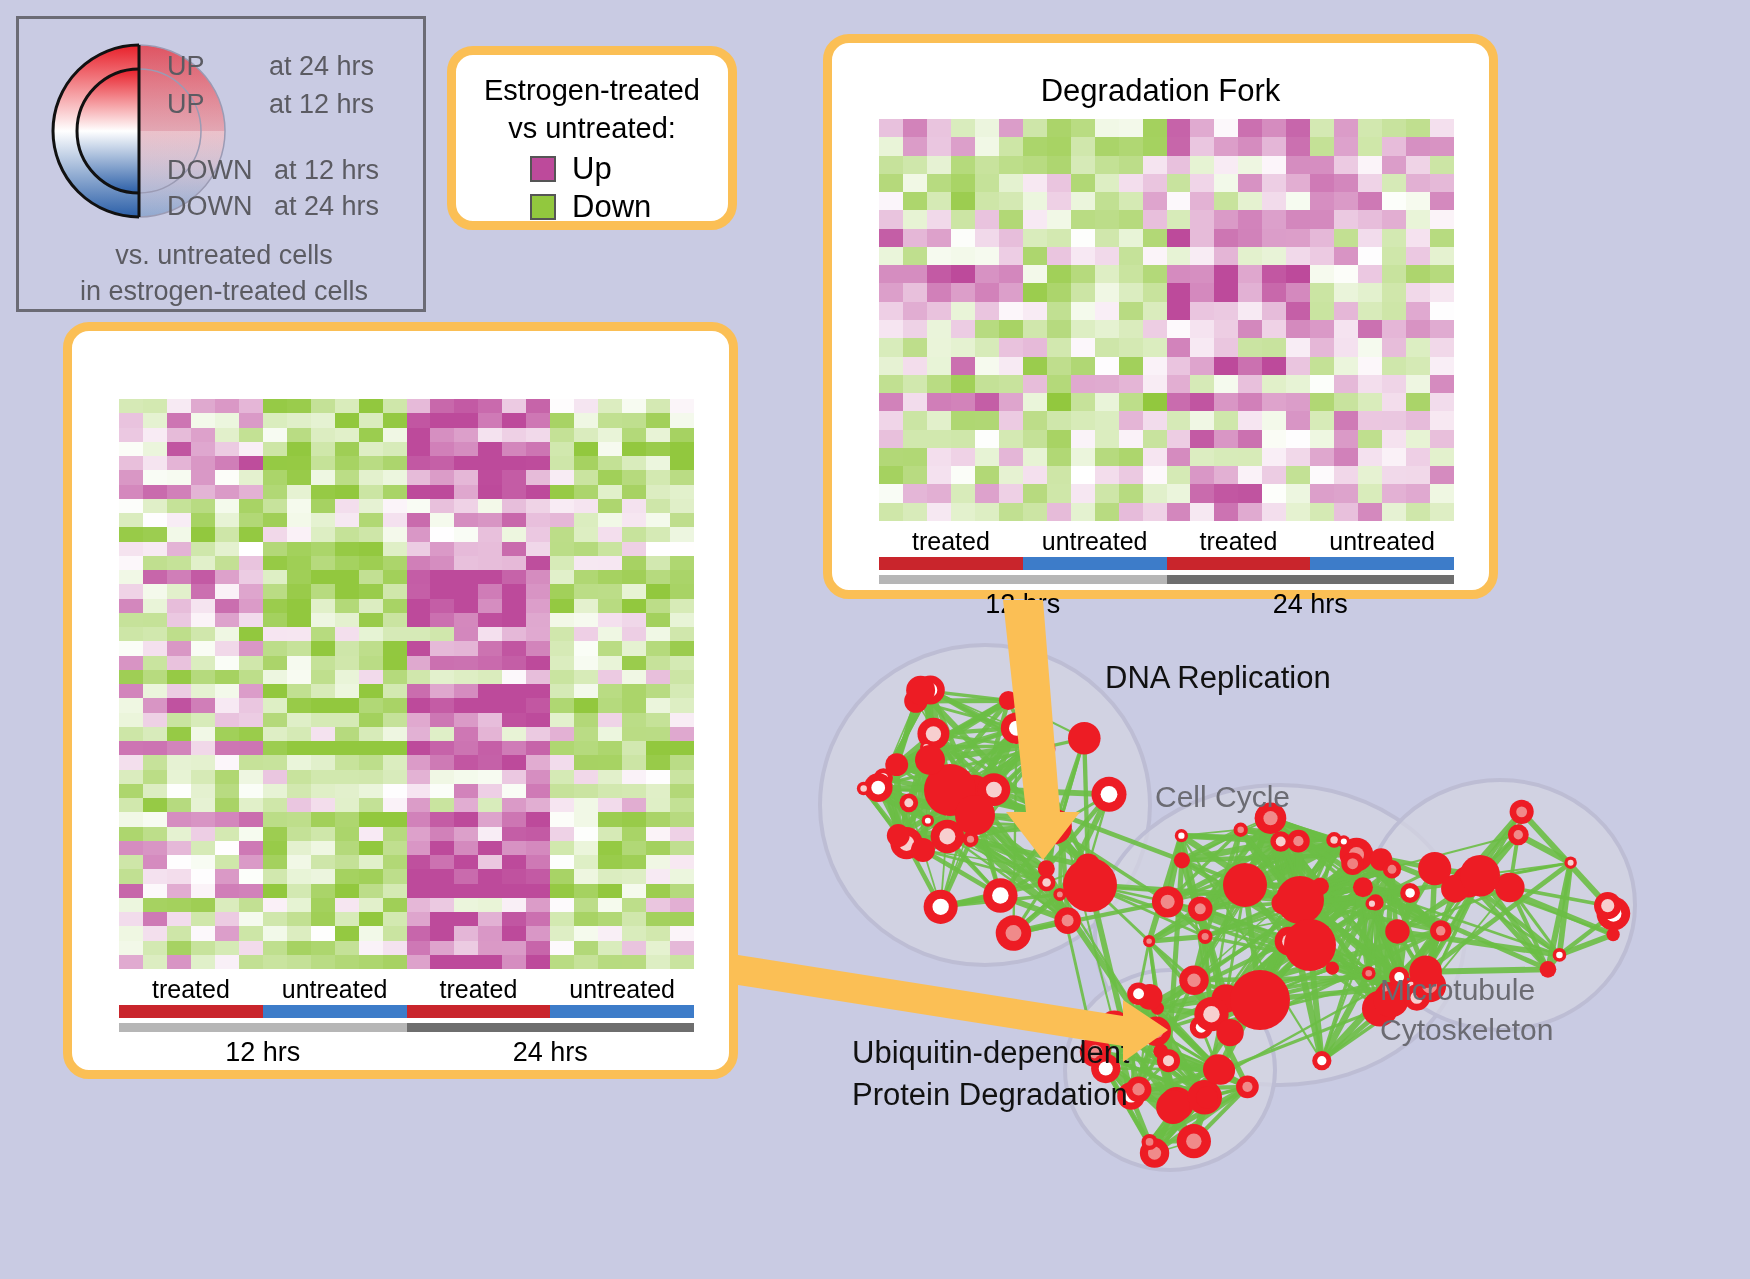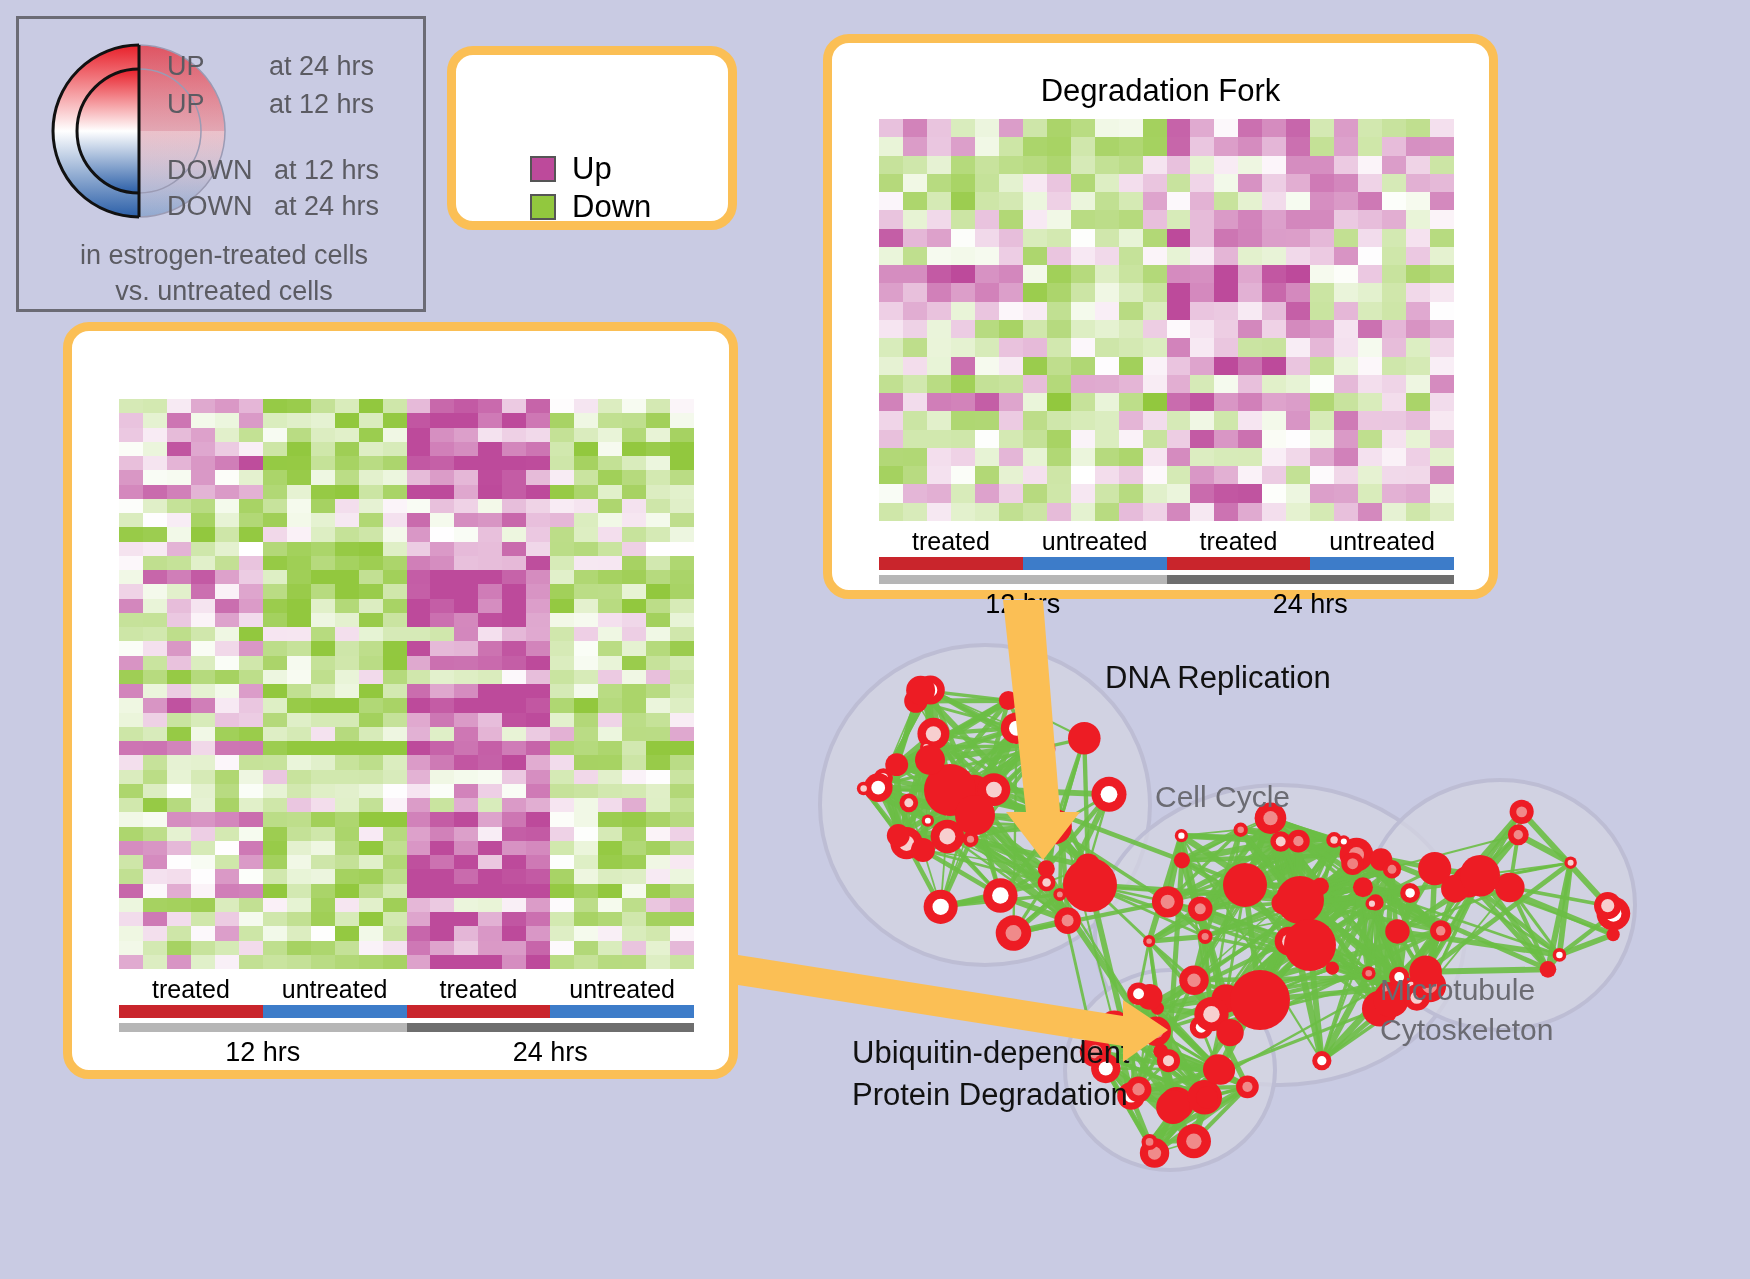--- a/index.html
+++ b/index.html
@@ -104,27 +104,29 @@
   </div>
   <div class="wheel-txt" style="left:148px;top:32px;">UP</div>
   <div class="wheel-txt" style="left:250px;top:32px;">at 24 hrs</div>
   <div class="wheel-txt" style="left:148px;top:70px;">UP</div>
   <div class="wheel-txt" style="left:250px;top:70px;">at 12 hrs</div>
   <div class="wheel-txt" style="left:148px;top:136px;">DOWN</div>
   <div class="wheel-txt" style="left:255px;top:136px;">at 12 hrs</div>
   <div class="wheel-txt" style="left:148px;top:172px;">DOWN</div>
   <div class="wheel-txt" style="left:255px;top:172px;">at 24 hrs</div>
   <div class="wheel-sub">
+    <div>vs. untreated cells</div>
     <div>in estrogen-treated cells</div>
-    <div>vs. untreated cells</div>
   </div>
 </div>
 
 <div class="abs opanel" id="updown-legend">
   <div class="ttl">
+    <div>Estrogen-treated</div>
+    <div>vs untreated:</div>
   </div>
   <div class="key-row" style="top:96px;">
     <span class="key-sw" style="background: rgb(189, 74, 155);"></span>
     <span class="key-lb">Up</span>
   </div>
   <div class="key-row" style="top:134px;">
     <span class="key-sw" style="background: rgb(146, 200, 62);"></span>
     <span class="key-lb">Down</span>
   </div>
 </div>

